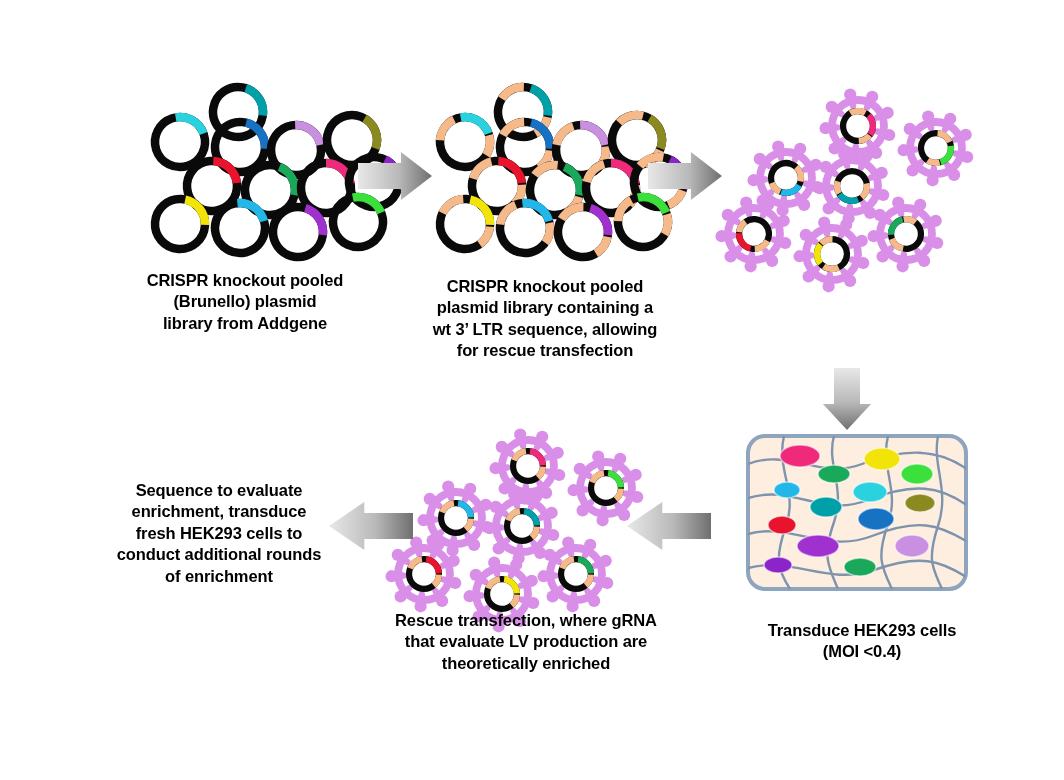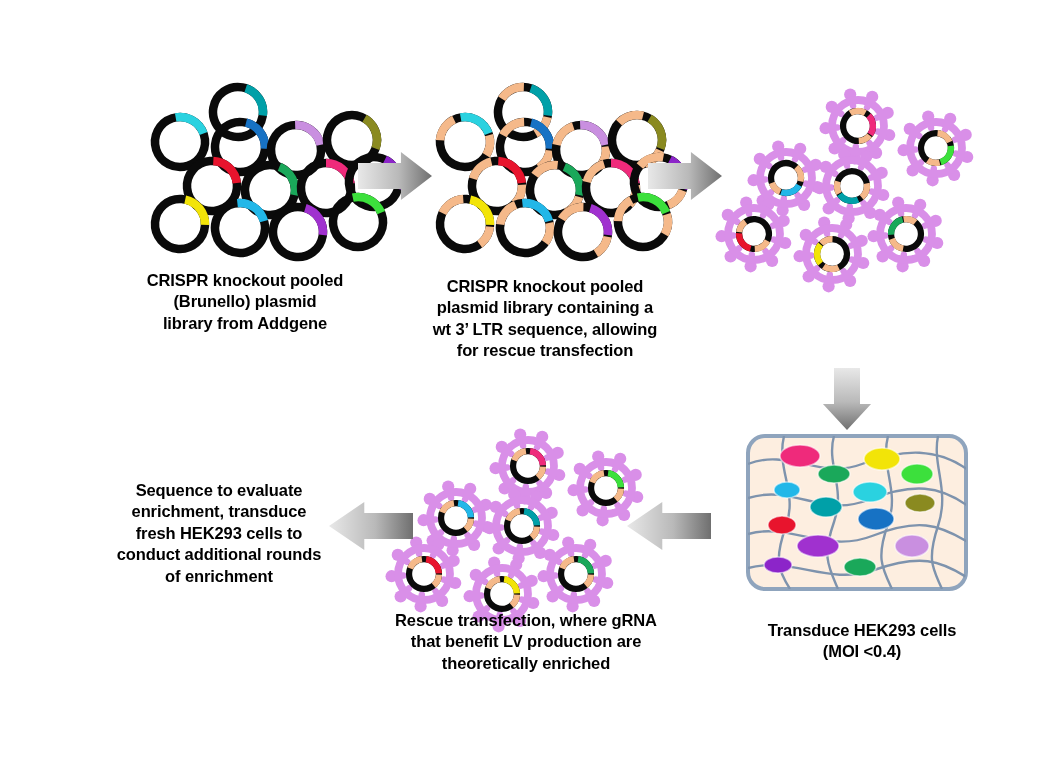--- a/index.html
+++ b/index.html
@@ -648,20 +648,20 @@
     <div class="caption cap-f1" style="left: 120px; top: 262px; width: 250px;">CRISPR knockout pooled
 (Brunello)  plasmid
 library from Addgene</div>
     <div class="caption cap-f1" style="left: 408px; top: 268px; width: 274px;">CRISPR knockout pooled
 plasmid library containing a
 wt 3’ LTR sequence, allowing
 for rescue transfection</div>
     <div class="caption cap-f1" style="left: 730px; top: 612px; width: 264px;">Transduce HEK293 cells
 (MOI &lt;0.4)</div>
     <div class="caption cap-f1" style="left: 362px; top: 602px; width: 328px;">Rescue transfection, where gRNA
-that benefit LV production are
+that evaluate LV production are
 theoretically enriched</div>
     <div class="caption cap-f1" style="left: 92px; top: 472px; width: 254px; text-align: center;">Sequence to evaluate
 enrichment, transduce
 fresh HEK293 cells to
 conduct additional rounds
 of enrichment</div>
   </div>
 
 </body></html>

